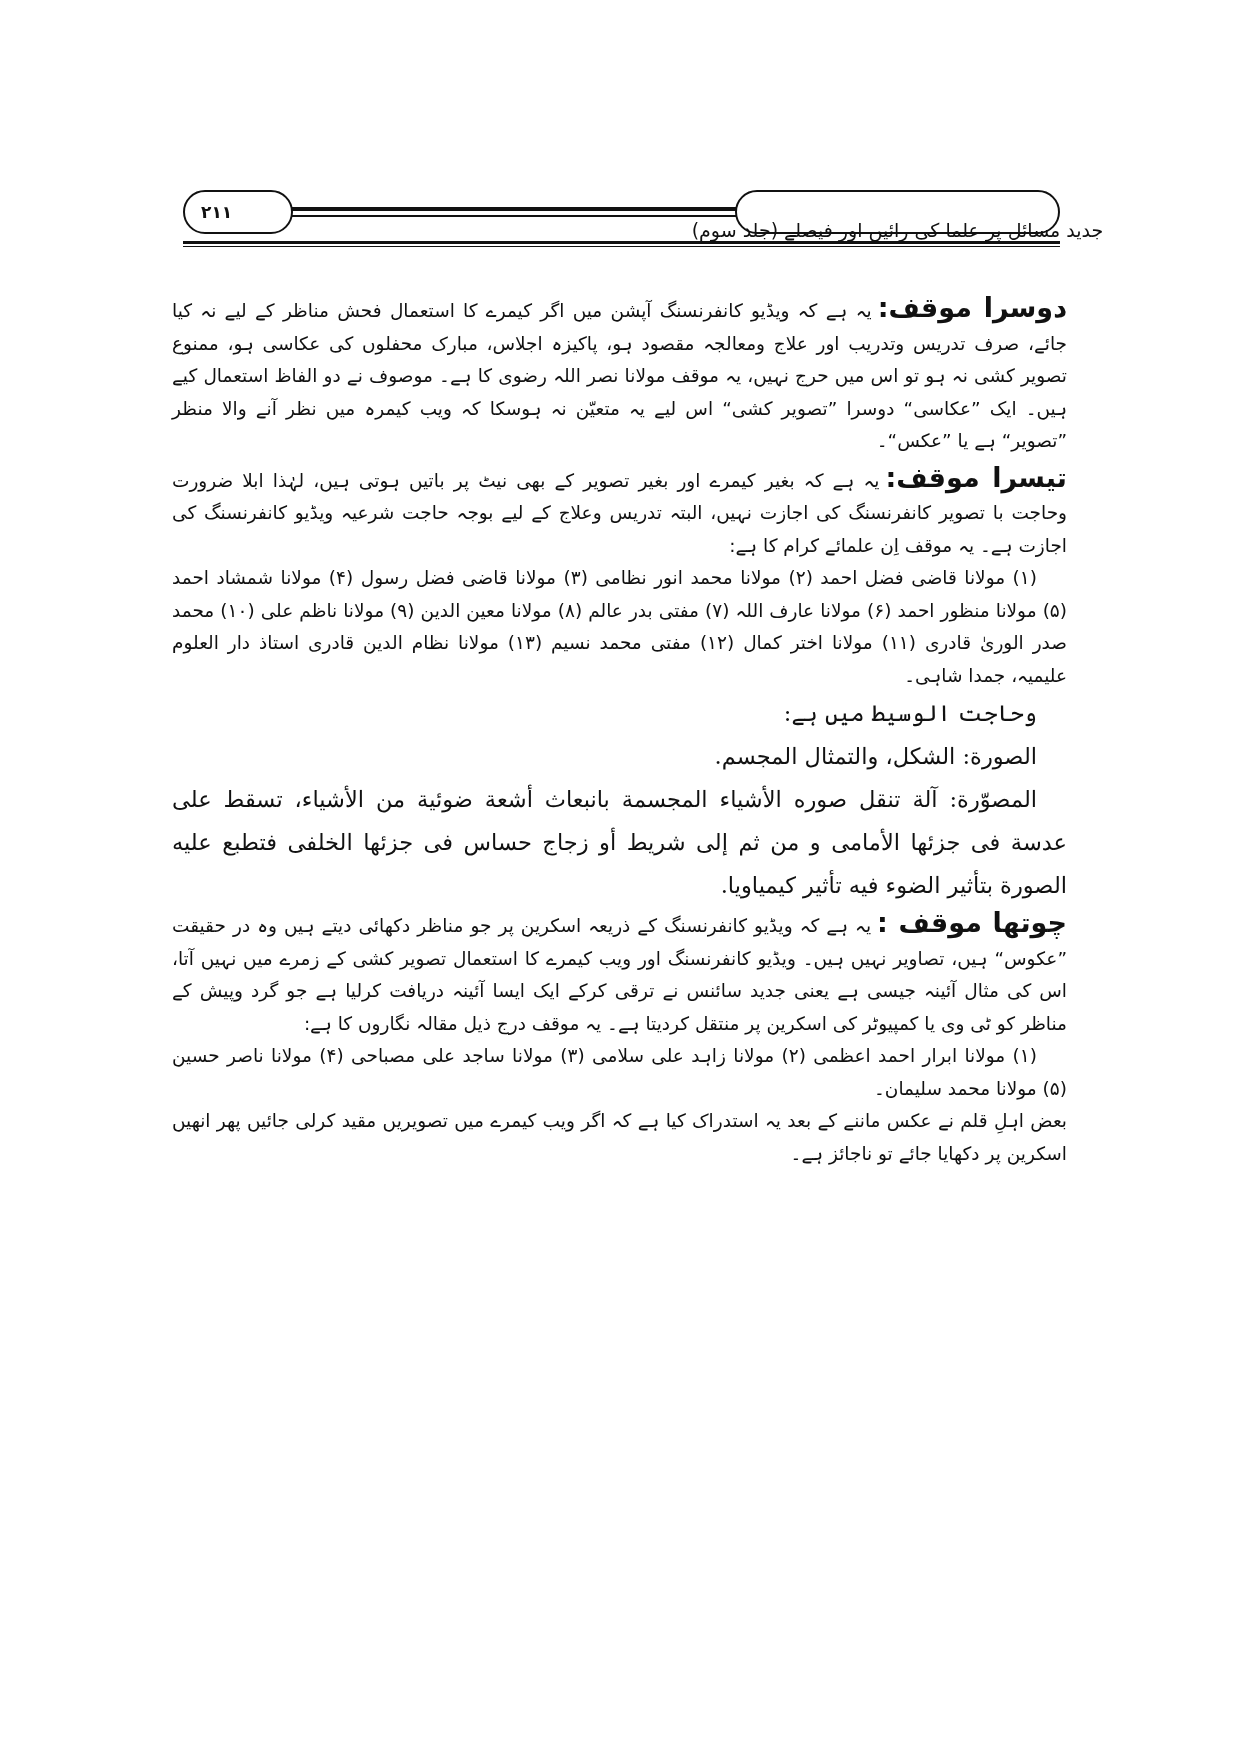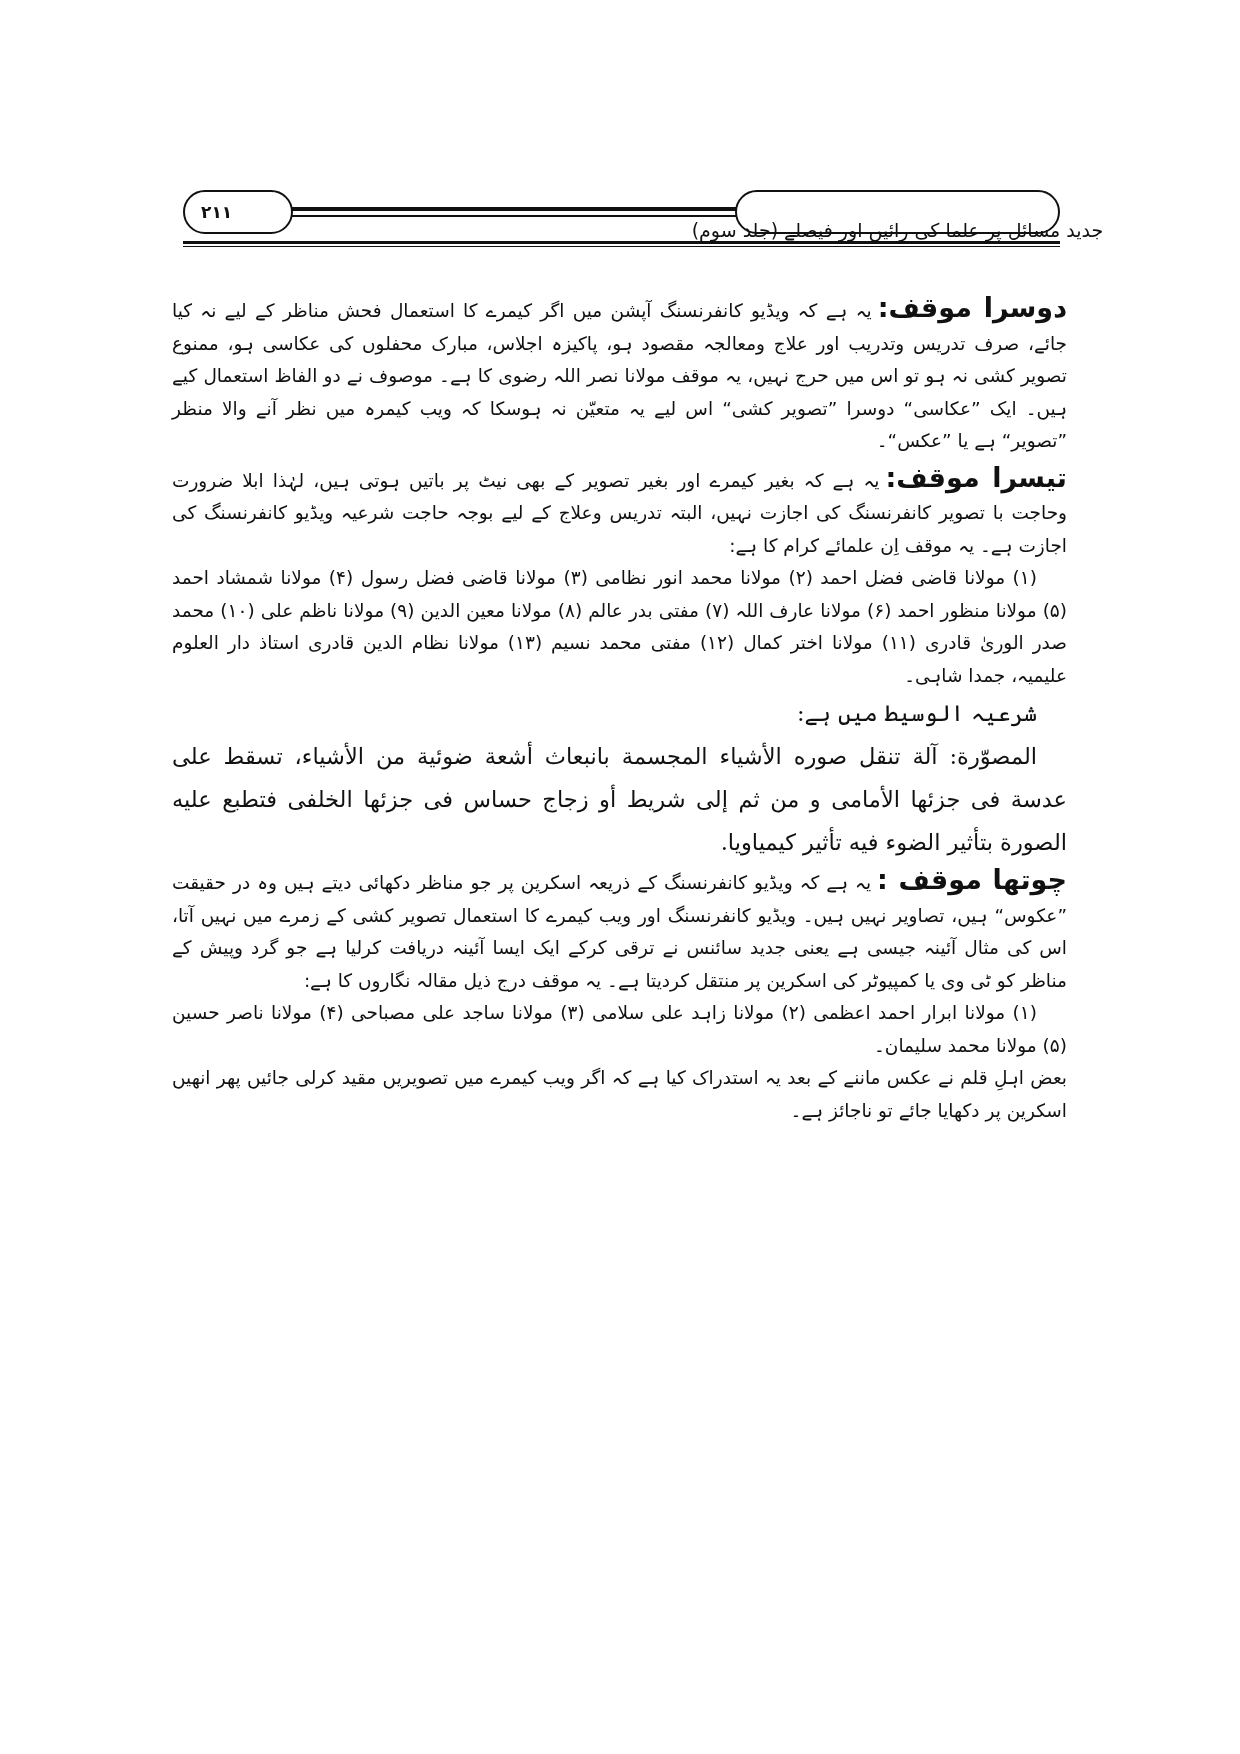--- a/index.html
+++ b/index.html
@@ -70,21 +70,22 @@
 
     <div>
       <p class="p"><span class="heading">دوسرا موقف:</span><span>یہ ہے کہ ویڈیو کانفرنسنگ آپشن میں اگر کیمرے کا استعمال فحش مناظر کے لیے نہ کیا جائے، صرف تدریس وتدریب اور علاج ومعالجہ مقصود ہو، پاکیزہ اجلاس، مبارک محفلوں کی عکاسی ہو، ممنوع تصویر کشی نہ ہو تو اس میں حرج نہیں، یہ موقف مولانا نصر اللہ رضوی کا ہے۔ موصوف نے دو الفاظ استعمال کیے ہیں۔ ایک ”عکاسی“ دوسرا ”تصویر کشی“ اس لیے یہ متعیّن نہ ہوسکا کہ ویب کیمرہ میں نظر آنے والا منظر ”تصویر“ ہے یا ”عکس“۔</span></p>
     </div>
 
     <div class="gap-sm"></div>
 
     <div>
       <p class="p"><span class="heading">تیسرا موقف:</span><span>یہ ہے کہ بغیر کیمرے اور بغیر تصویر کے بھی نیٹ پر باتیں ہوتی ہیں، لہٰذا ابلا ضرورت وحاجت با تصویر کانفرنسنگ کی اجازت نہیں، البتہ تدریس وعلاج کے لیے بوجہ حاجت شرعیہ ویڈیو کانفرنسنگ کی اجازت ہے۔ یہ موقف اِن علمائے کرام کا ہے:</span></p>
       <p class="p indent1">(۱) مولانا قاضی فضل احمد (۲) مولانا محمد انور نظامی (۳) مولانا قاضی فضل رسول (۴) مولانا شمشاد احمد (۵) مولانا منظور احمد (۶) مولانا عارف اللہ (۷) مفتی بدر عالم (۸) مولانا معین الدین (۹) مولانا ناظم علی (۱۰) محمد صدر الوریٰ قادری (۱۱) مولانا اختر کمال (۱۲) مفتی محمد نسیم (۱۳) مولانا نظام الدین قادری استاذ دار العلوم علیمیہ، جمدا شاہی۔</p>
-      <p class="ar indent">شرعیہ الوسیط میں ہے:</p>
+      <p class="ar indent">وحاجت الوسیط میں ہے:</p>
+      <p class="ar indent">الصورة: الشكل، والتمثال المجسم.</p>
       <p class="ar indent">المصوّرة: آلة تنقل صوره الأشياء المجسمة بانبعاث أشعة ضوئية من الأشياء، تسقط على عدسة فى جزئها الأمامى و من ثم إلى شريط أو زجاج حساس فى جزئها الخلفى فتطبع عليه الصورة بتأثير الضوء فيه تأثير كيمياويا.</p>
     </div>
 
     <div>
       <p class="p"><span class="heading">چوتھا موقف :</span><span>یہ ہے کہ ویڈیو کانفرنسنگ کے ذریعہ اسکرین پر جو مناظر دکھائی دیتے ہیں وہ در حقیقت ”عکوس“ ہیں، تصاویر نہیں ہیں۔ ویڈیو کانفرنسنگ اور ویب کیمرے کا استعمال تصویر کشی کے زمرے میں نہیں آتا، اس کی مثال آئینہ جیسی ہے یعنی جدید سائنس نے ترقی کرکے ایک ایسا آئینہ دریافت کرلیا ہے جو گرد وپیش کے مناظر کو ٹی وی یا کمپیوٹر کی اسکرین پر منتقل کردیتا ہے۔ یہ موقف درج ذیل مقالہ نگاروں کا ہے:</span></p>
       <p class="p indent1">(۱) مولانا ابرار احمد اعظمی (۲) مولانا زاہد علی سلامی (۳) مولانا ساجد علی مصباحی (۴) مولانا ناصر حسین (۵) مولانا محمد سلیمان۔</p>
       <p class="p">بعض اہلِ قلم نے عکس ماننے کے بعد یہ استدراک کیا ہے کہ اگر ویب کیمرے میں تصویریں مقید کرلی جائیں پھر انھیں اسکرین پر دکھایا جائے تو ناجائز ہے۔</p>
     </div>
 
   </div>

